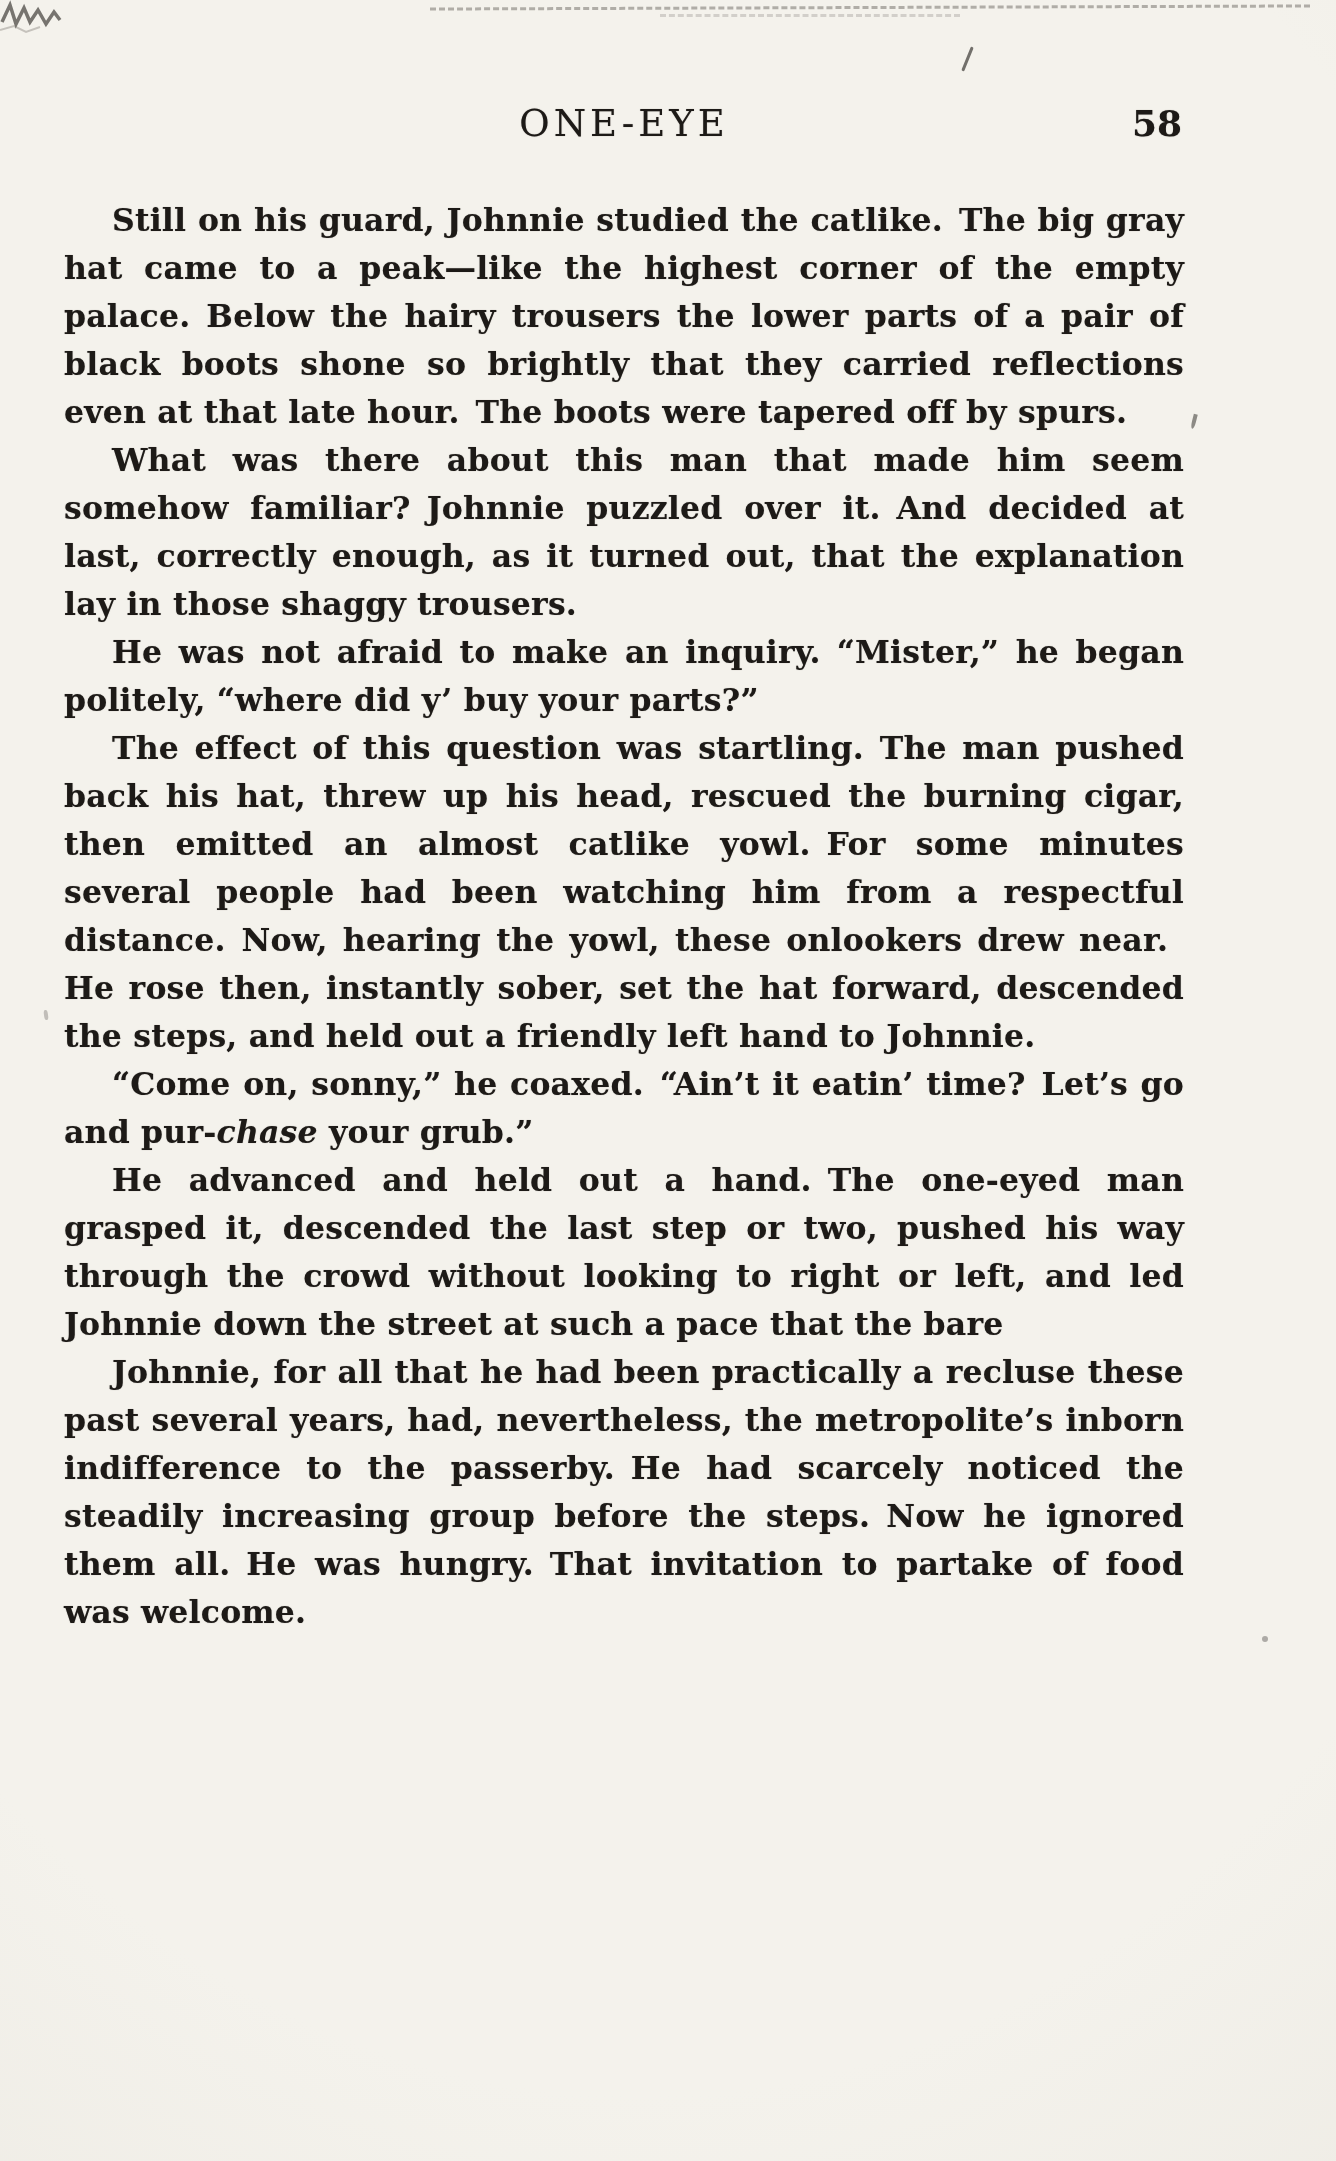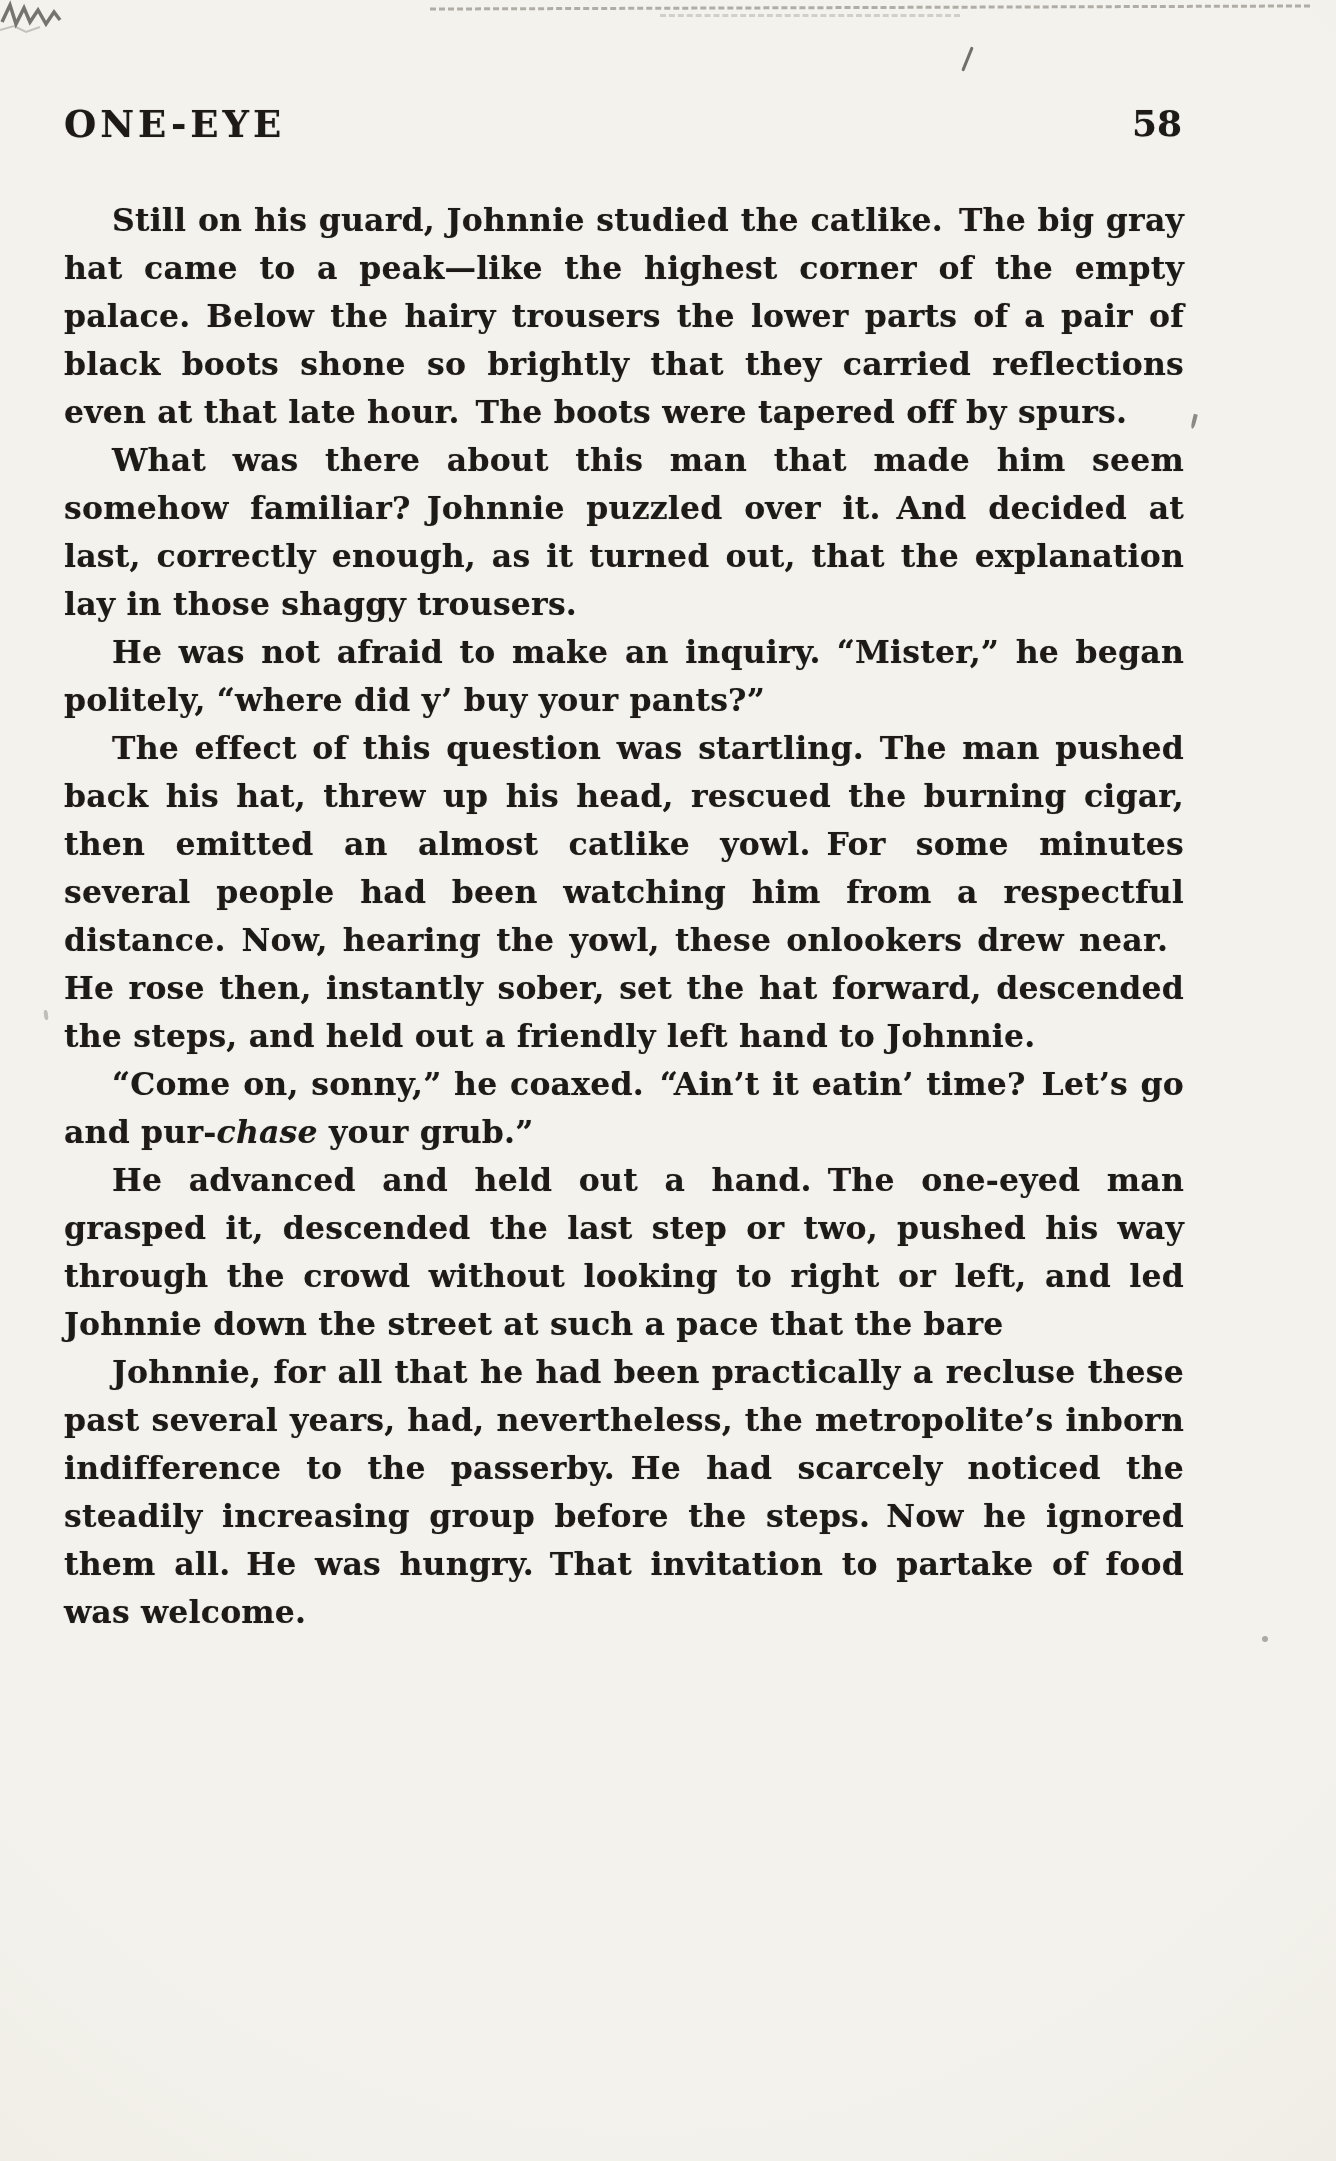--- a/index.html
+++ b/index.html
@@ -32,23 +32,23 @@
   .m-speck { top: 1010px; left: 44px; width: 4px; height: 10px; transform: rotate(-8deg); opacity: .4; border-radius: 40%; }
 
   
   .page-header {
     position: absolute;
     top: 102px; left: 64px; right: 152px;
     height: 52px;
   }
   .chapter-title {
     position: absolute; left: 0; right: 0;
-    text-align: left;
+    text-align: center;
     font-size: 37px;
-    font-weight: 700;
+    font-weight: 400;
     letter-spacing: 4px;
     text-shadow: 0 0 1px rgba(30, 25, 20, .4);
   }
   .page-number {
     position: absolute; right: 2px; top: 0;
     font-size: 36px;
     font-weight: 700;
     text-shadow: 0 0 1px rgba(30, 25, 20, .4);
   }
 
@@ -84,20 +84,20 @@
   <div class="mark m-speck"></div>
 
   <header class="page-header">
     <div class="chapter-title">ONE-EYE</div>
     <div class="page-number">58</div>
   </header>
 
   <main class="page-body" id="page-body">
       <p><span>Still on his guard, Johnnie studied the catlike. The big gray hat came to a peak—like the highest corner of the empty palace. Below the hairy trousers the lower parts of a pair of black boots shone so brightly that they carried reflections even at that late hour. The boots were tapered off by spurs.</span></p>
       <p><span>What was there about this man that made him seem somehow familiar? Johnnie puzzled over it. And decided at last, correctly enough, as it turned out, that the explanation lay in those shaggy trousers.</span></p>
-      <p><span>He was not afraid to make an inquiry. “Mister,” he began politely, “where did y’ buy your pants?”</span></p>
+      <p><span>He was not afraid to make an inquiry. “Mister,” he began politely, “where did y’ buy your parts?”</span></p>
       <p><span>The effect of this question was startling. The man pushed back his hat, threw up his head, rescued the burning cigar, then emitted an almost catlike yowl. For some minutes several people had been watching him from a respectful distance. Now, hearing the yowl, these onlookers drew near. He rose then, instantly sober, set the hat forward, descended the steps, and held out a friendly left hand to Johnnie.</span></p>
       <p><span>“Come on, sonny,” he coaxed. “Ain’t it eatin’ time? Let’s go and pur-</span><span class="italic">chase</span><span> your grub.”</span></p>
       <p><span>He advanced and held out a hand. The one-eyed man grasped it, descended the last step or two, pushed his way through the crowd without looking to right or left, and led Johnnie down the street at such a pace that the bare</span></p>
       <p><span>Johnnie, for all that he had been practically a recluse these past several years, had, nevertheless, the metropolite’s inborn indifference to the passerby. He had scarcely noticed the steadily increasing group before the steps. Now he ignored them all. He was hungry. That invitation to partake of food was welcome.</span></p>
     </main>
 
 </div>
 
 </body></html>

